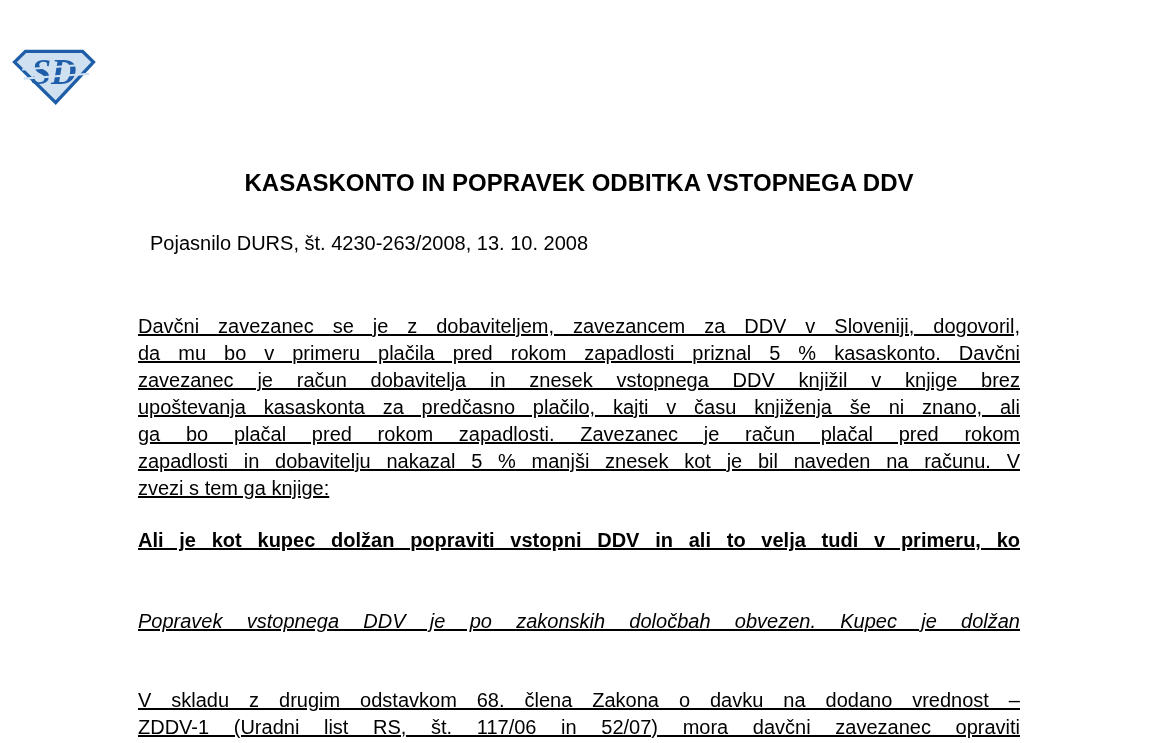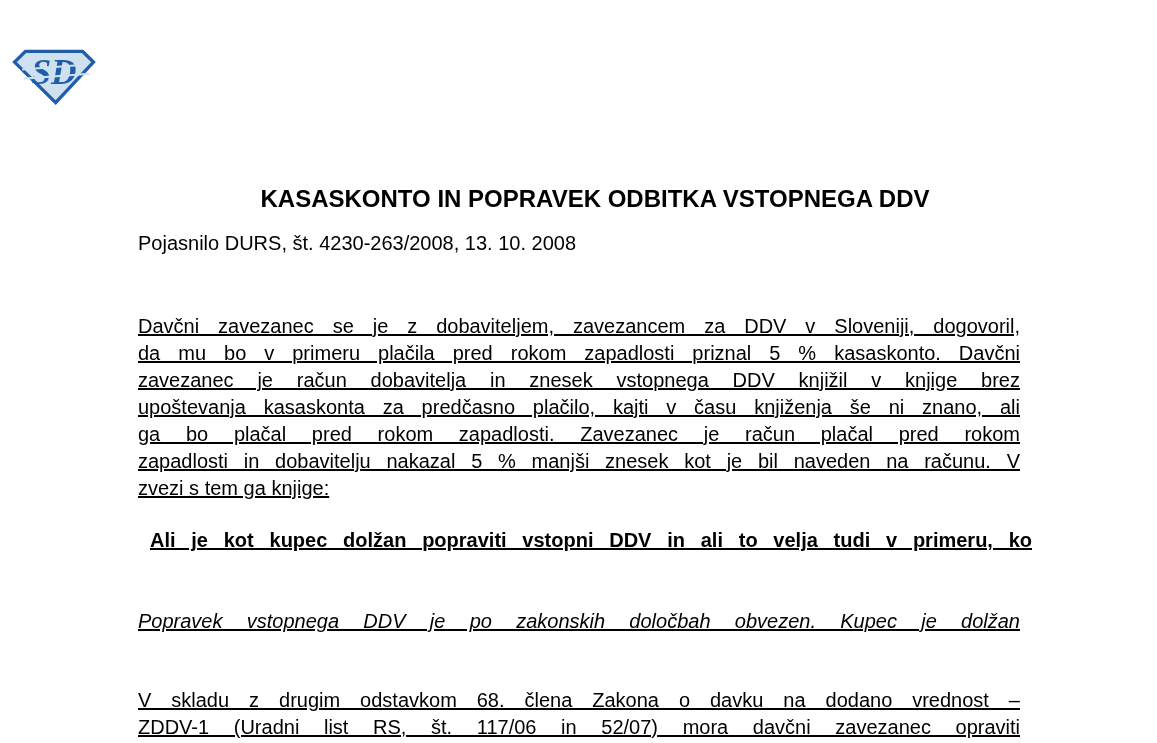--- a/index.html
+++ b/index.html
@@ -26,30 +26,30 @@
     left: 12px;
     top: 48px;
     width: 84px;
     height: 58px;
   }
   .doc-title {
     position: absolute;
     left: 138px;
     top: 169px;
     width: 882px;
-    margin: 16px;
+    margin: 0;
     text-align: center;
     font-size: 24px;
     font-weight: bold;
     line-height: 28px;
     white-space: nowrap;
   }
   .doc-subtitle {
     position: absolute;
-    left: 138px;
+    left: 150px;
     top: 230px;
     width: 882px;
     font-size: 20px;
     line-height: 27px;
   }
   .para {
     position: absolute;
     left: 138px;
     width: 882px;
     font-size: 20px;
@@ -59,21 +59,21 @@
   .para.bold   { font-weight: bold; }
   .para.italic { font-style: italic; }
   .para .line {
     text-align: justify;
     text-align-last: left;
   }
   .para .line.stretch {
     text-align-last: justify;
   }
   #para-intro    { top: 313px; }
-  #para-question { top: 527px; margin-left: 12px; }
+  #para-question { top: 527px; }
   #para-answer   { top: 608px; }
   #para-legal    { top: 687px; }
 </style>
 </head>
 <body>
 
 <svg class="logo" viewBox="0 0 100 70" preserveAspectRatio="none" aria-hidden="true">
   <path d="M 3,17 L 16,4 L 84,4 L 97,17 L 52,66 Z" fill="var(--logo-light)" stroke="var(--logo-dark)" stroke-width="4" stroke-linejoin="miter"></path>
   <text x="50" y="44" text-anchor="middle" font-family="Liberation Serif, serif" font-size="42" font-weight="bold" font-style="italic" fill="var(--logo-dark)">SD</text>
   <path d="M 12,26 L 90,20" stroke="var(--logo-light)" stroke-width="2.5" fill="none"></path>

